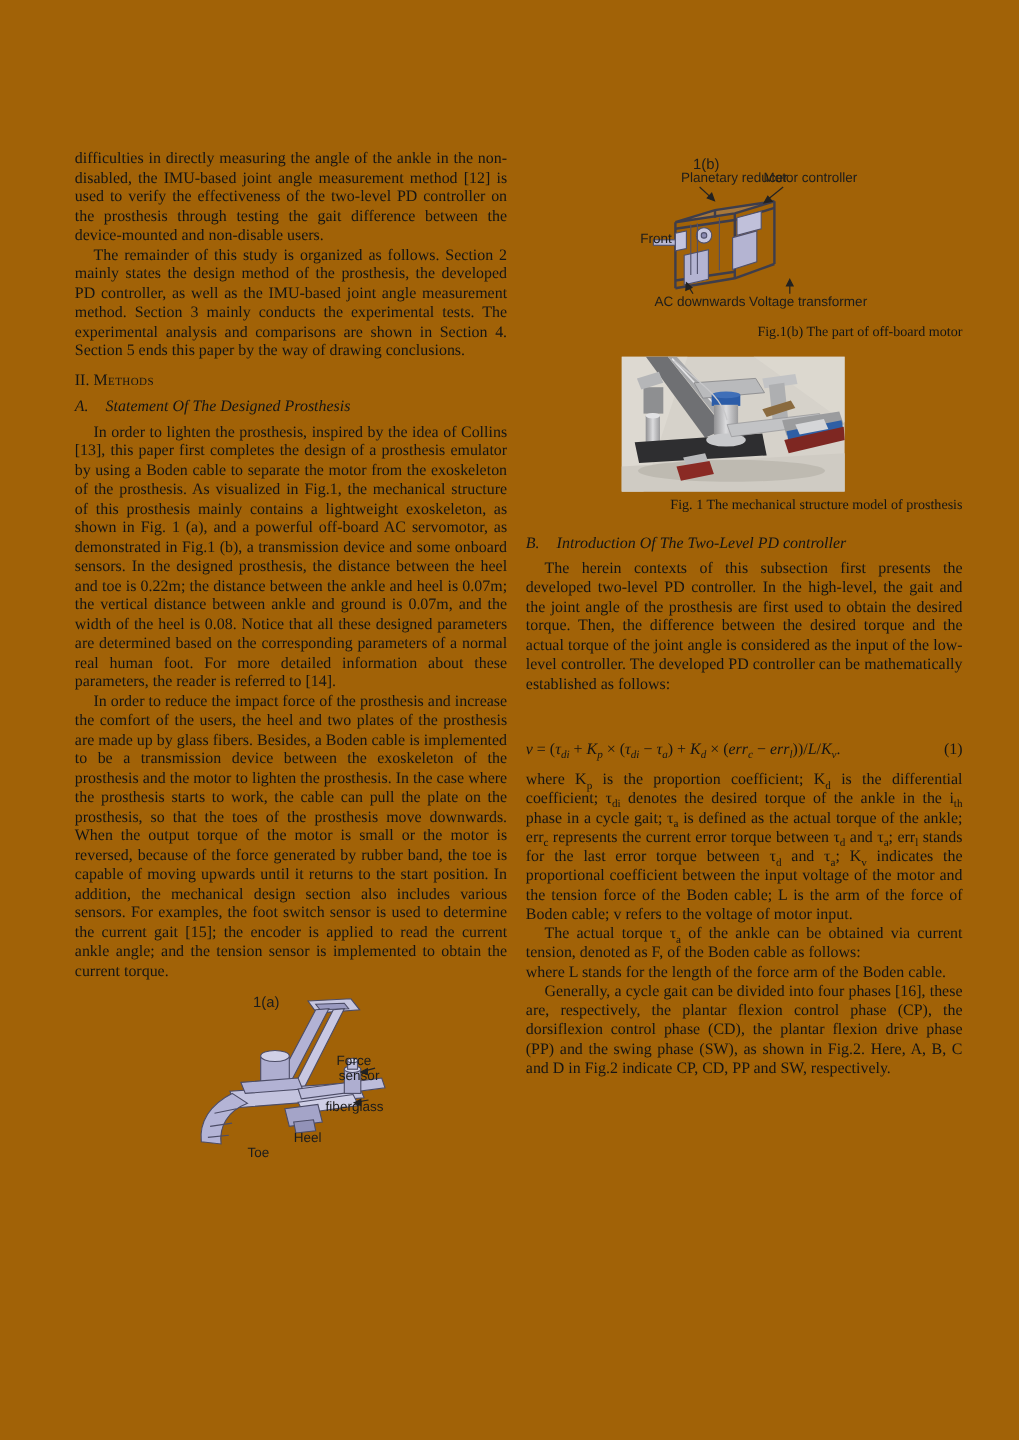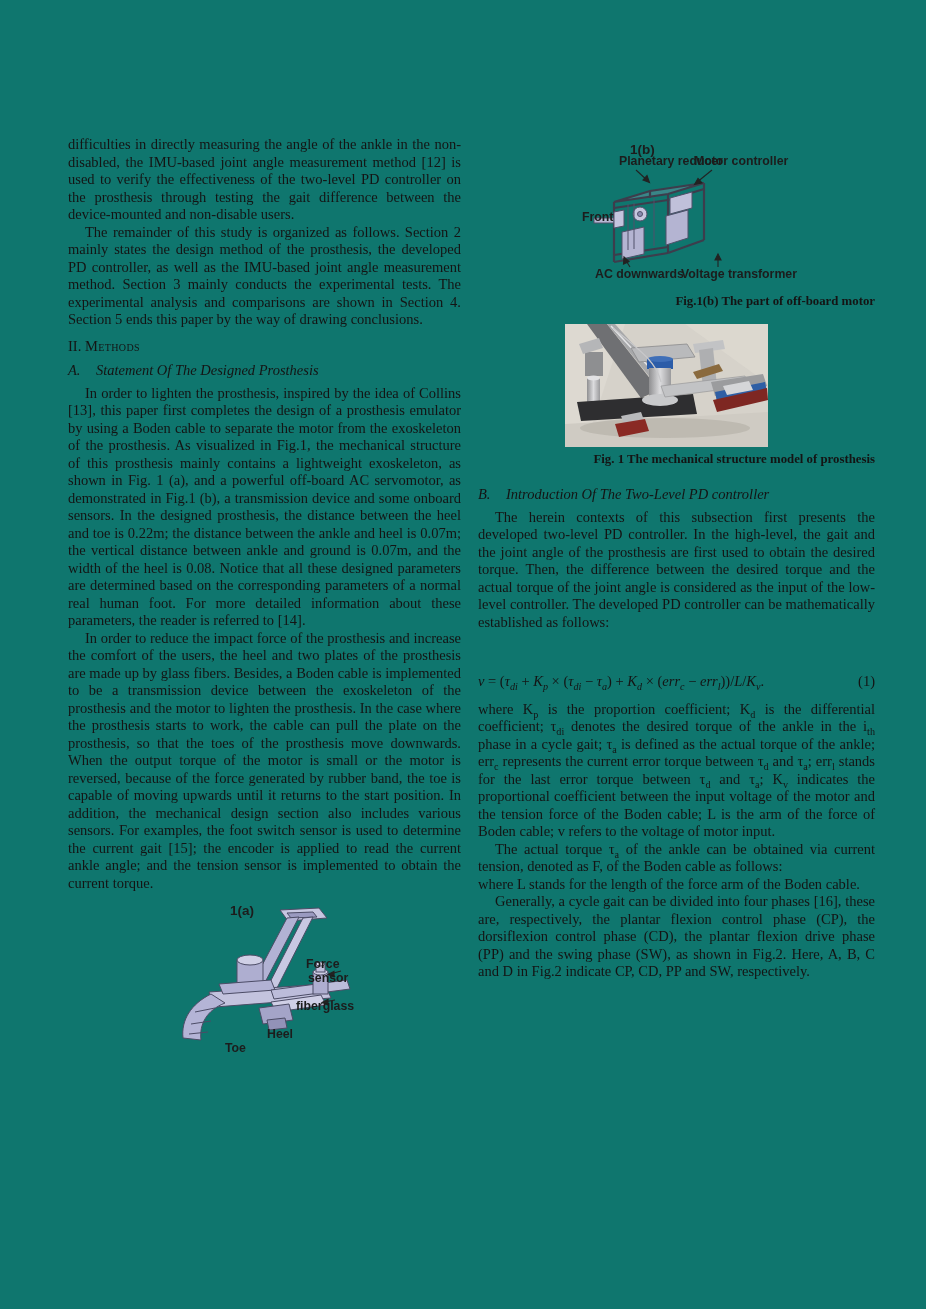--- a/index.html
+++ b/index.html
@@ -1,33 +1,33 @@
 <!DOCTYPE html>
 <html><head>
 <meta charset="utf-8">
 <style>
   html,body{margin:0;padding:0;background:#ffffff;}
-  #page{position:relative;width:926px;height:1309px;background:#0f766e;overflow:hidden;
+  #page{position:relative;width:926px;height:1309px;background:#a16207;overflow:hidden;
         font-family:"Liberation Serif",serif;color:#141414;}
   .col{position:absolute;top:136px;text-align:justify;font-size:14.5px;line-height:17.5px;}
   #leftcol{left:68px;width:393px;}
   #rightcol{left:478px;width:397px;}
   p{margin:0;text-indent:17px;}
   .noind{text-indent:0;}
   .h2{text-indent:0;margin:9px 0 7px;}
   .sc{font-variant:small-caps;letter-spacing:.4px;}
   .h3{font-style:italic;text-indent:0;display:flex;margin:7px 0 5px;}
   .h3 .lbl{width:28px;flex:none;}
   .eqrow{display:flex;align-items:baseline;margin:10px 0 10px;text-indent:0;}
   .eq{flex:1;white-space:nowrap;margin-top:32px;}
   .eqnum{flex:none;}
   .i{font-style:italic;}
   .s{font-size:70%;vertical-align:sub;line-height:0;}
   .si{font-style:italic;font-size:70%;vertical-align:sub;line-height:0;}
-  .figblock{position:relative;text-indent:0;text-align:left;font-weight:bold;}
+  .figblock{position:relative;text-indent:0;text-align:left;}
   #fig1b-block{height:172px;margin-top:2px;}
   #photo-block{height:146px;margin-top:14px;}
   #fig1a-block{height:192px;margin-top:6px;}
   .ann{position:absolute;font-family:"Liberation Sans",sans-serif;font-size:12.3px;
        color:#1c1c1c;white-space:nowrap;line-height:13px;}
   .figlabel{position:absolute;font-family:"Liberation Sans",sans-serif;font-size:13.5px;color:#1c1c1c;}
   .figcap{position:absolute;left:0;width:100%;text-align:right;font-size:12.8px;color:#141414;}
   svg{position:absolute;left:0;top:0;}
 </style>
 </head>

